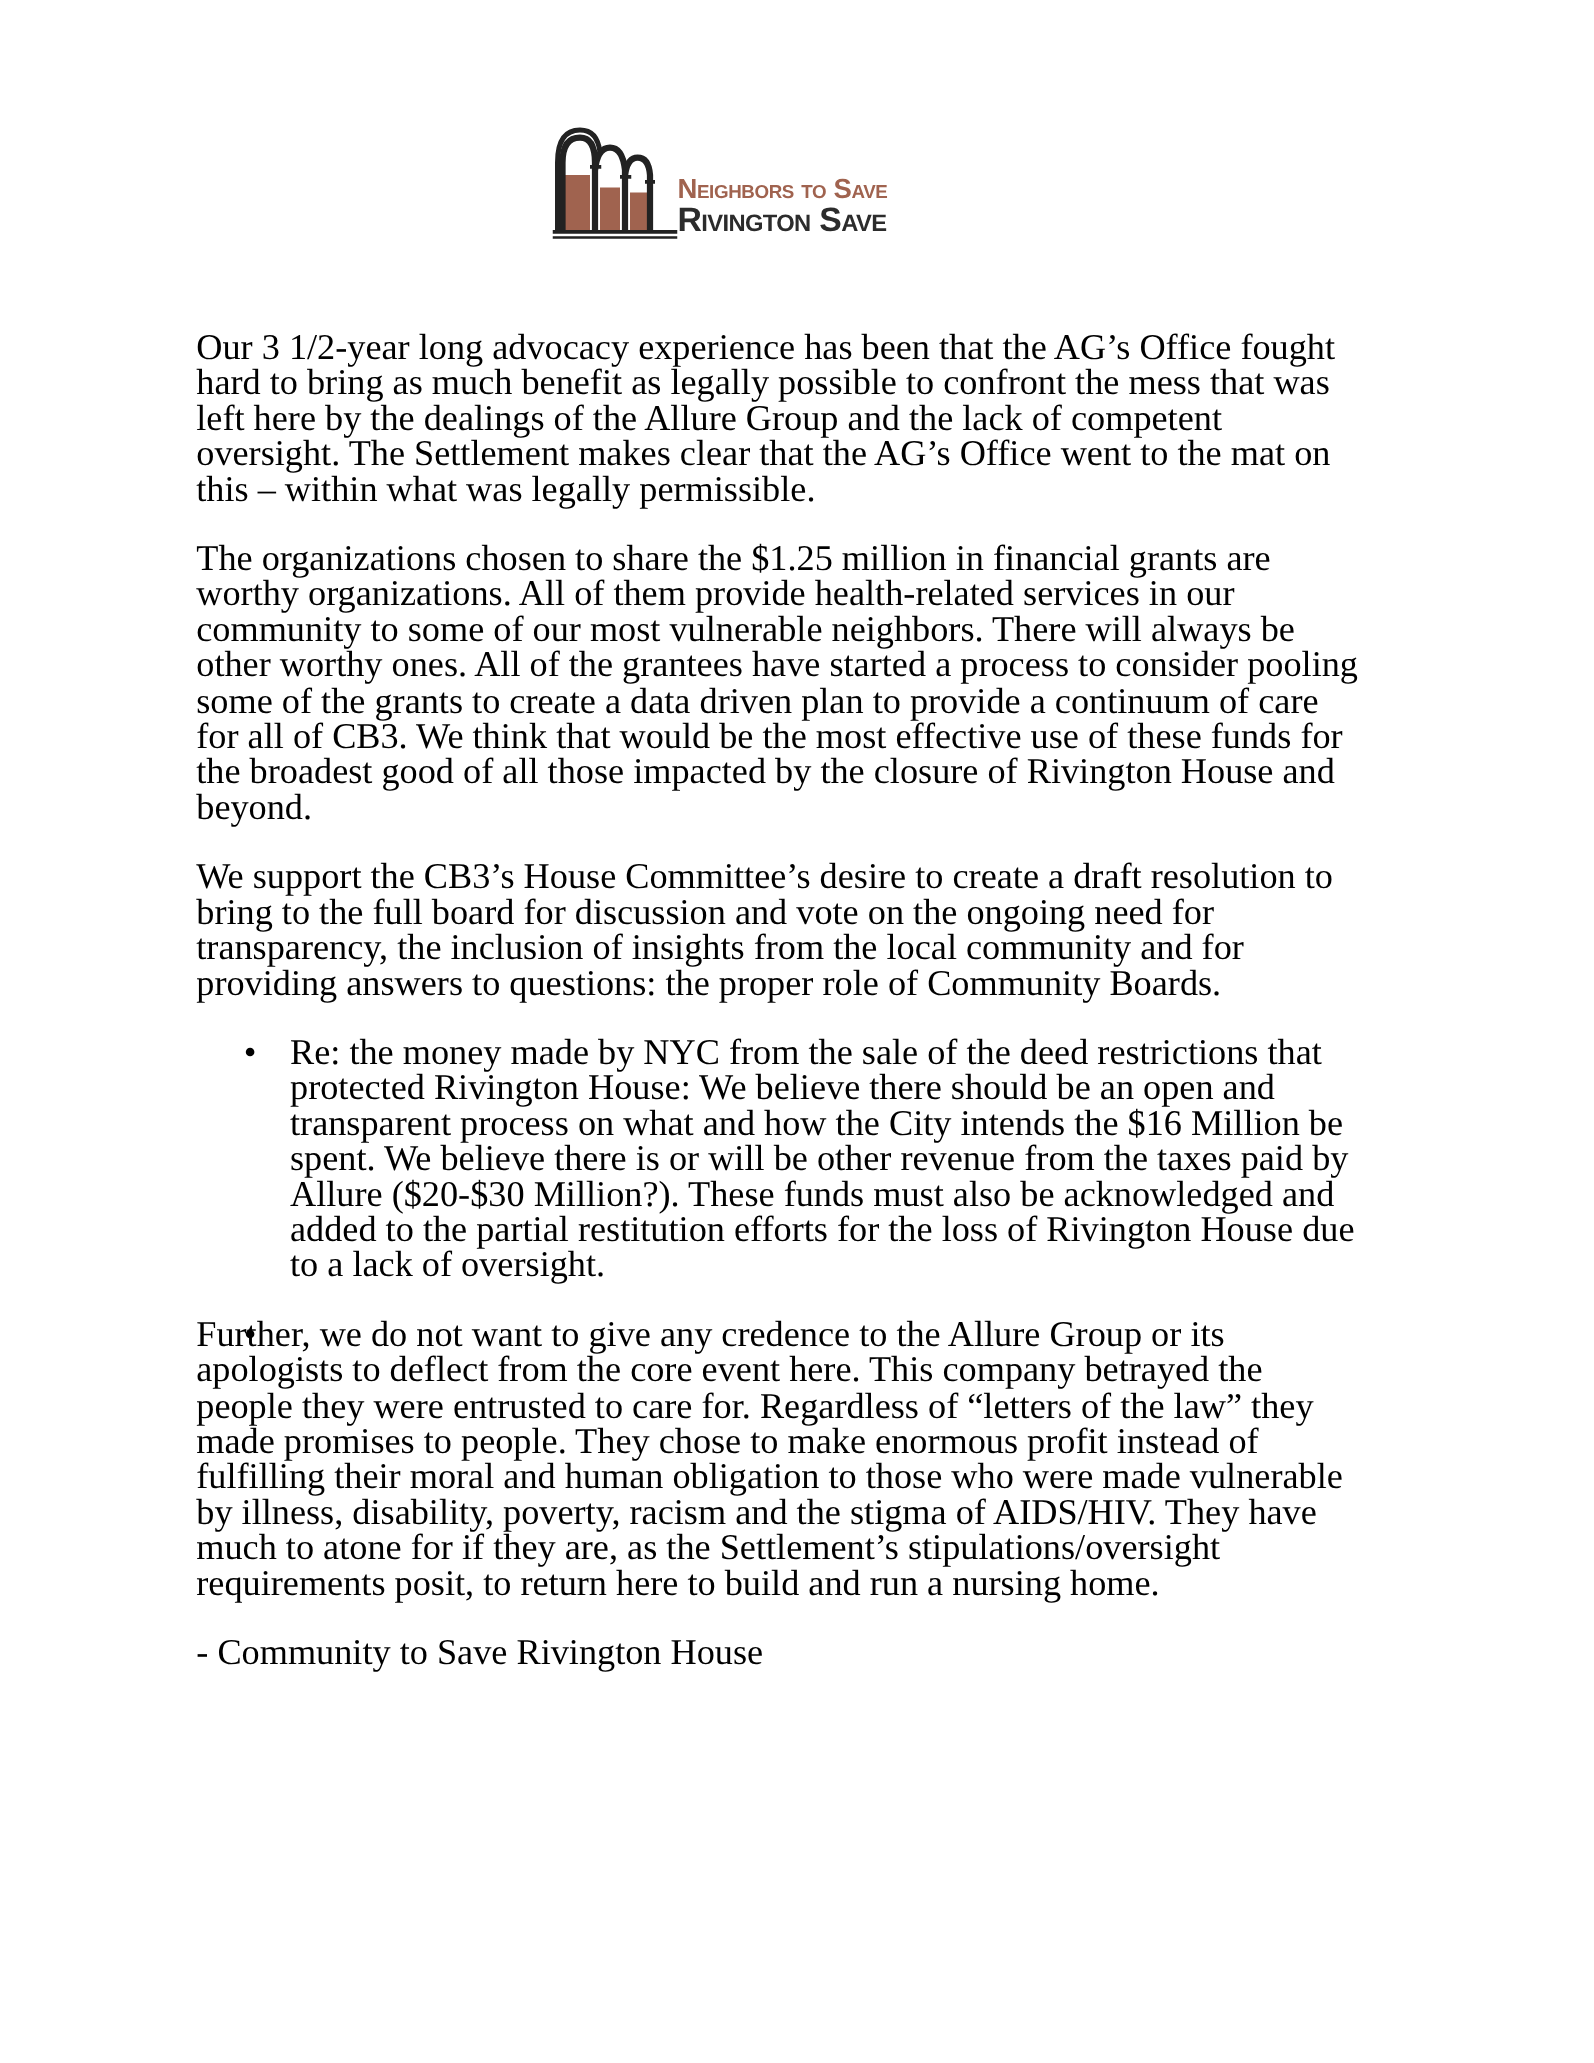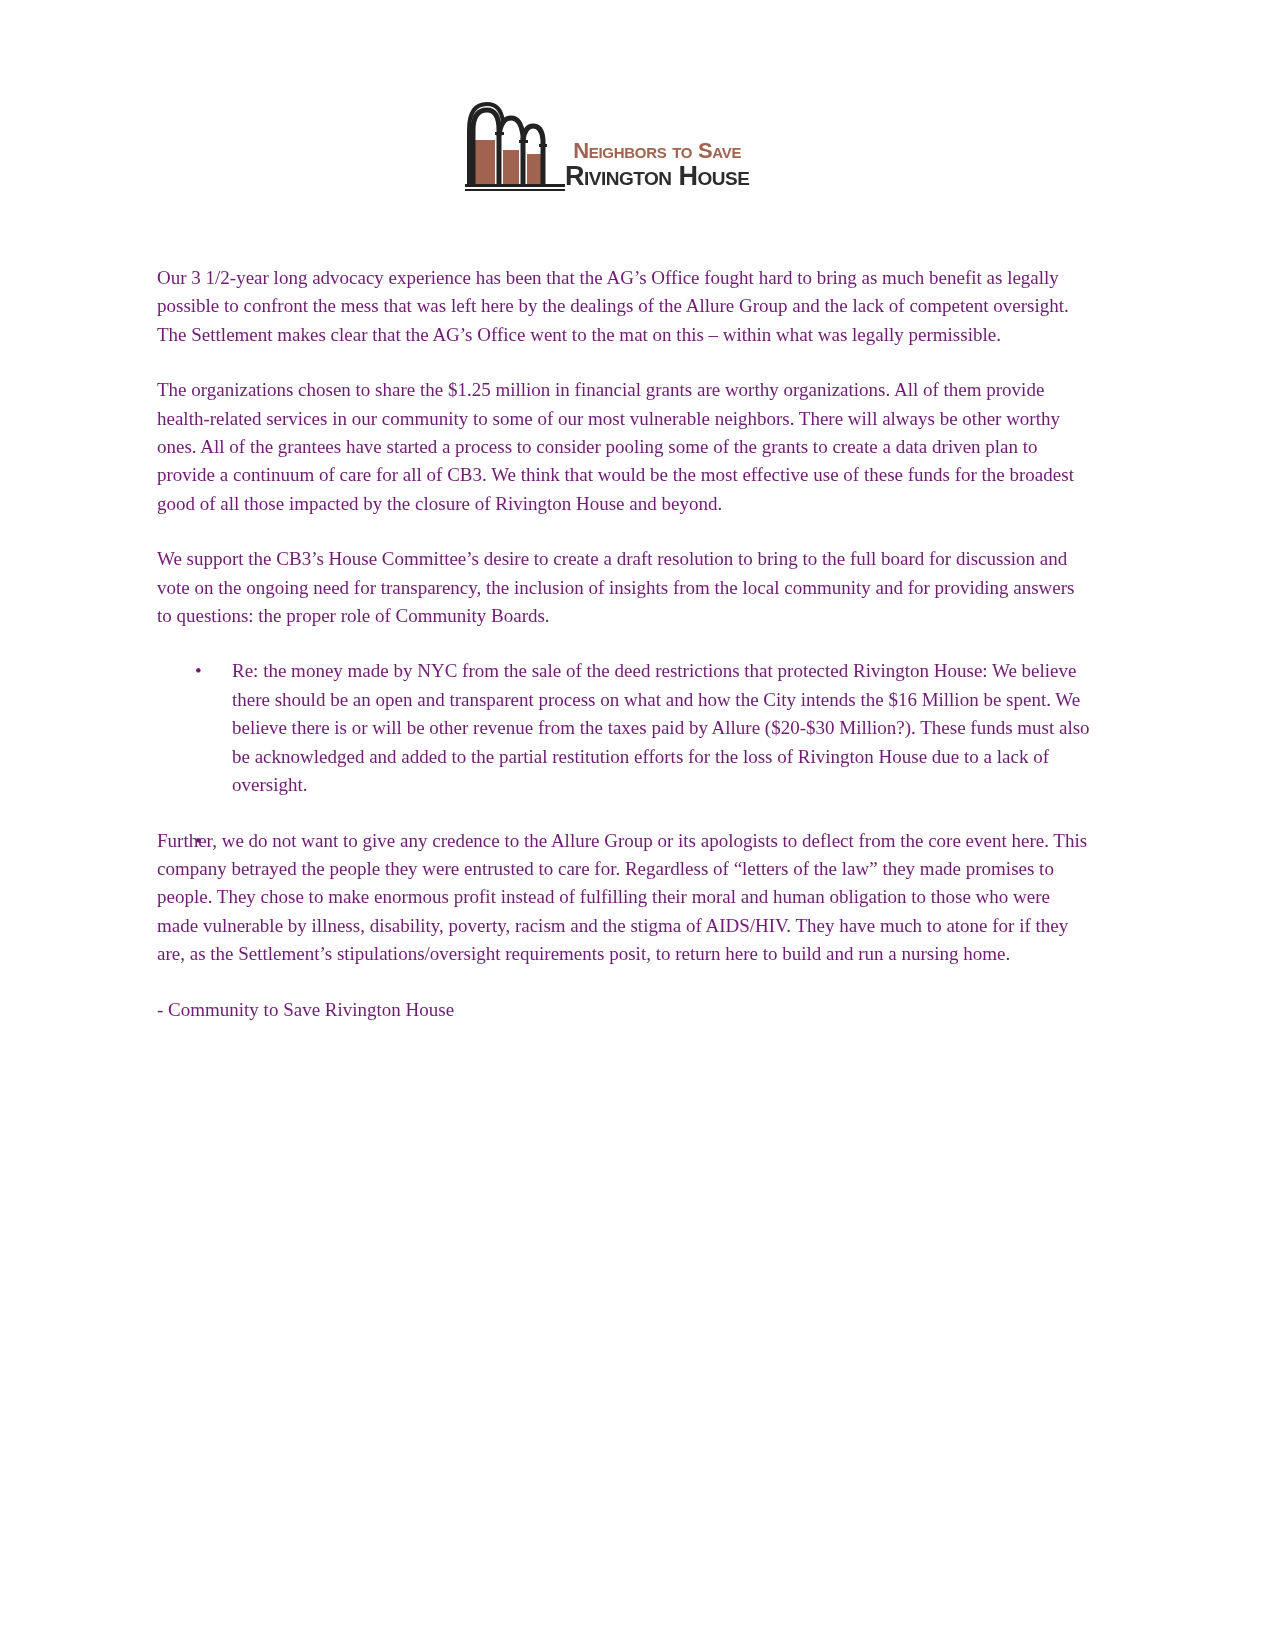--- a/index.html
+++ b/index.html
@@ -1,22 +1,22 @@
 <!DOCTYPE html>
 <html><head>
   <meta charset="utf-8">
   <style>
     html, body { margin: 0; padding: 0; background: #ffffff; }
     body { width: 1275px; height: 1650px; position: relative; overflow: hidden; }
-    .logo { position: absolute; left: 465px; top: 100px; width: 320px; height: 100px; text-align: center; }
+    .logo { position: absolute; left: 442px; top: 100px; width: 320px; height: 100px; }
     .logo svg { position: absolute; left: 0; top: 0; }
     .logo-text { position: absolute; left: 100px; top: 40px; font-family: "Liberation Sans", sans-serif; font-weight: bold; line-height: 1; white-space: nowrap; }
     .logo-line1 { font-size: 22px; color: #a0634f; letter-spacing: -0.3px; font-variant: small-caps; }
     .logo-line2 { font-size: 27px; color: #2c2c2c; letter-spacing: -0.5px; margin-top: 1px; font-variant: small-caps; }
-    .content { position: absolute; left: 157px; top: 264px; width: 935px; font-family: "Liberation Serif", serif; font-size: 19px; line-height: 28.4px; color: #701a75; }
+    .content { position: absolute; left: 157px; top: 264px; width: 935px; font-family: "Liberation Serif", serif; font-size: 29px; line-height: 28.4px; color: #000000; }
     .para { margin: 0 0 27px 0; }
     ul.bullets { list-style: none; margin: 0 0 27px 0; padding: 0; }
     ul.bullets li { position: relative; padding-left: 75px; margin-bottom: 27px; }
     ul.bullets li:last-child { margin-bottom: 0; }
     .bullet-dot { position: absolute; left: 38px; top: 0; }
   </style>
 </head>
 <body>
 
 <div class="logo">
@@ -36,21 +36,21 @@
 
     <rect x="30" y="32" width="9" height="3" fill="#222"></rect>
     <rect x="54" y="40" width="9" height="3" fill="#222"></rect>
     <rect x="74" y="44" width="8" height="3" fill="#222"></rect>
 
     <rect x="0" y="84" width="100" height="3" fill="#222"></rect>
     <rect x="0" y="89" width="100" height="2" fill="#222"></rect>
   </svg>
   <div class="logo-text">
     <div class="logo-line1">Neighbors to Save</div>
-    <div class="logo-line2">Rivington House</div>
+    <div class="logo-line2">Rivington Save</div>
   </div>
 </div>
 
 <div class="content">
   <p class="para">Our 3 1/2-year long advocacy experience has been that the AG’s Office fought hard to bring as much benefit as legally possible to confront the mess that was left here by the dealings of the Allure Group and the lack of competent oversight. The Settlement makes clear that the AG’s Office went to the mat on this – within what was legally permissible.</p>
   <p class="para">The organizations chosen to share the $1.25 million in financial grants are worthy organizations. All of them provide health-related services in our community to some of our most vulnerable neighbors. There will always be other worthy ones.  All of the grantees have started a process to consider pooling some of the grants to create a data driven plan to provide a continuum of care for all of CB3. We think that would be the most effective use of these funds for the broadest good of all those impacted by the closure of Rivington House and beyond.</p>
   <p class="para">We support the CB3’s House Committee’s desire to create a draft resolution to bring to the full board for discussion and vote on the ongoing need for transparency, the inclusion of insights from the local community and for providing answers to questions: the proper role of Community Boards.</p>
   <ul class="bullets">
     <li>
       <span class="bullet-dot">•</span>

